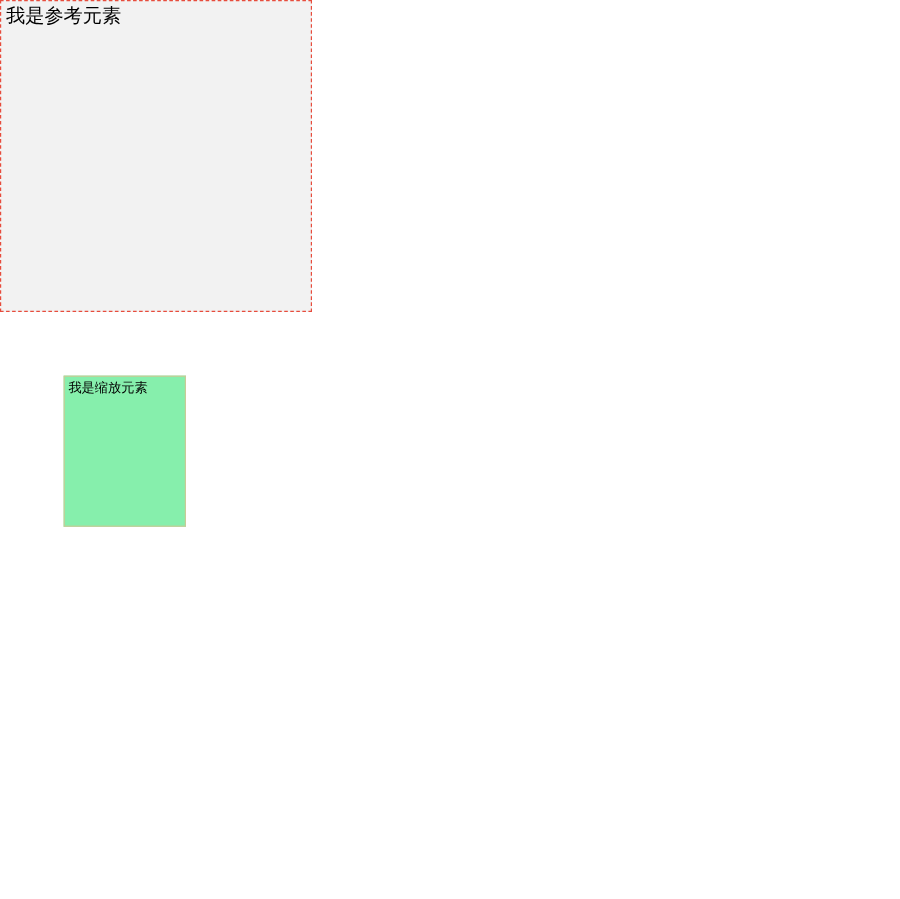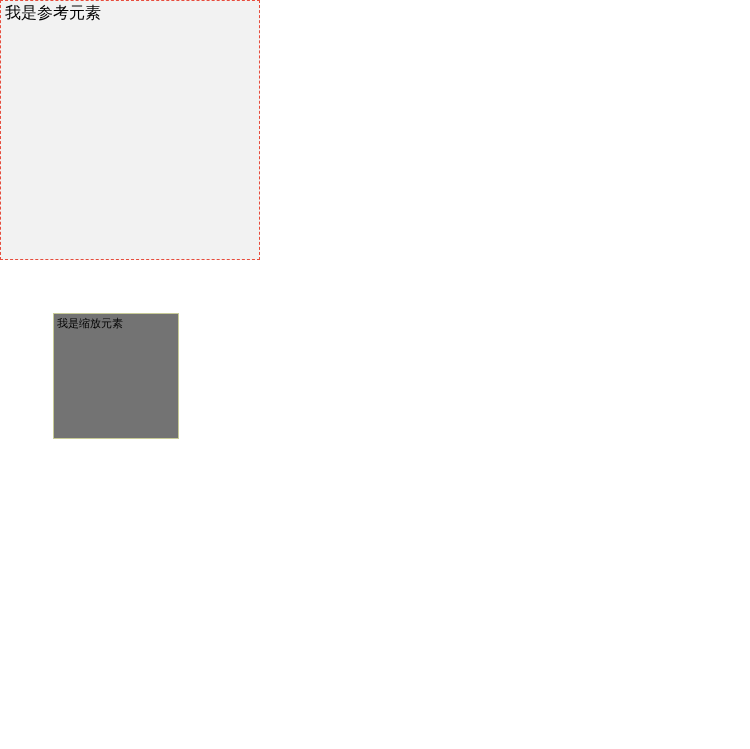--- a/index.html
+++ b/index.html
@@ -25,23 +25,23 @@
     }
     .reference-label {
       font-size: 16px;
       color: #000;
       padding: 2px 4px;
     }
     .scaled-box {
       position: absolute;
       top: 313px;
       left: 53px;
-      width: 126px;
+      width: 102px;
       height: 126px;
-      background: #737373;
+      background: #86efac;
       border: 1px solid #c8cb97;
     }
     .scaled-label {
       font-size: 11px;
       color: #000;
       padding: 2px 3px;
       transform-origin: top left;
     }
   </style>
 </head>

